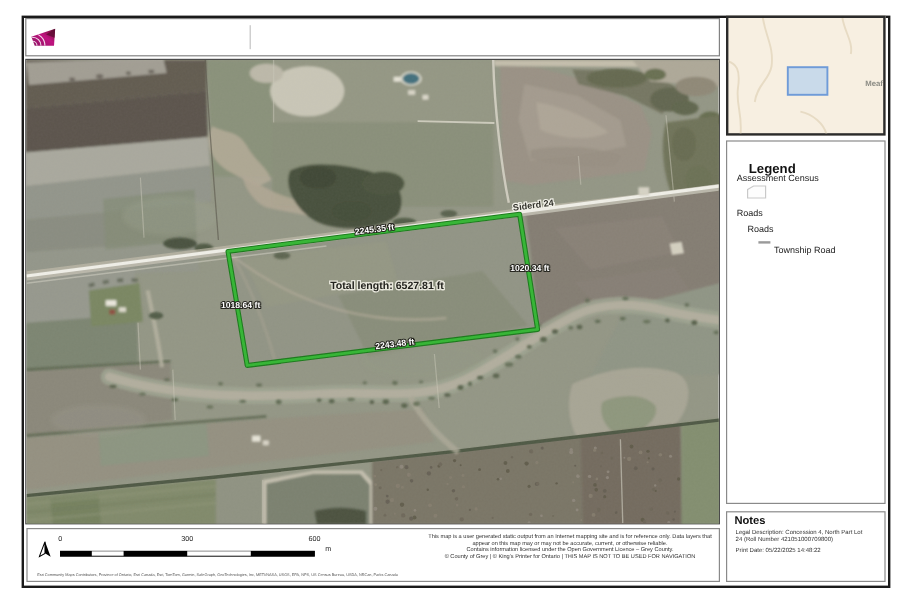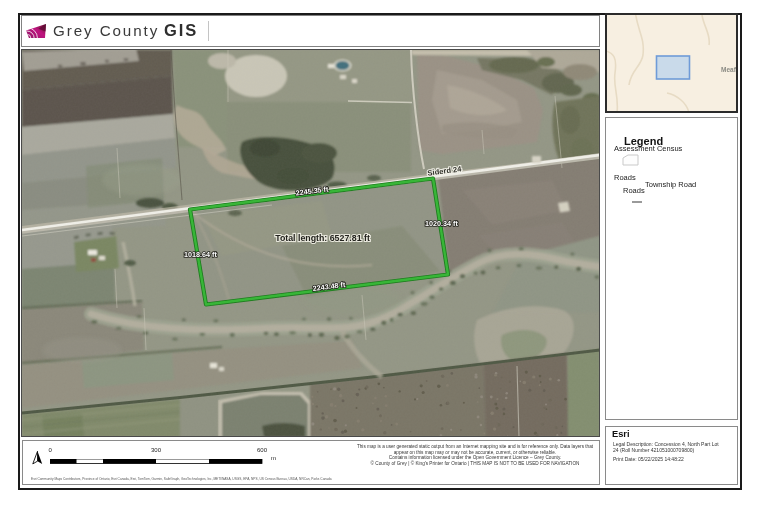--- a/index.html
+++ b/index.html
@@ -35,21 +35,20 @@
         </clipPath>
       </defs>
   <path d="M1,8 L22,1 L21,16 L4,16 Z" fill="url(#lg1)"></path>
   <g clip-path="url(#wing)" stroke="#fff" stroke-width="1" fill="none" opacity=".85">
    <circle cx="2" cy="16" r="4"></circle>
         <circle cx="2" cy="16" r="7.5"></circle>
         <circle cx="2" cy="16" r="11"></circle>
   </g>
   <path d="M14,6 L22,1 L21.6,9 Z" fill="#5e0d33" opacity=".8"></path>
  </svg>
- <div id="hdrtxt">Grey County <b>GIS</b></div>
  <div id="hdrdiv"></div>
 </div>
 
 <div id="map"><svg width="577" height="386" viewBox="0 0 577 386">
       <defs>
         <filter id="bl1" x="-20%" y="-20%" width="140%" height="140%">
           <feGaussianBlur stdDeviation="1.1"></feGaussianBlur>
         </filter>
         <filter id="bl2" x="-30%" y="-30%" width="160%" height="160%">
           <feGaussianBlur stdDeviation="2.2"></feGaussianBlur>
@@ -394,20 +393,20 @@
 
 <div id="legend">
  <div class="h1" style="position:absolute;left:6px;top:5px">Legend</div>
  <div class="leg" style="position:absolute;left:8px;top:26px">Assessment Census</div>
  <svg class="abs" style="left:16px;top:36px" width="18" height="13" viewBox="0 0 18 13">
    <path d="M1,4 L6,1 L16,1 L16,11 L1,11 Z" fill="#fdfdfd" stroke="#c9c9c9" stroke-width="1"></path>
  </svg>
  <div class="leg" style="position:absolute;left:8px;top:55px">Roads</div>
  <div class="leg" style="position:absolute;left:17px;top:68px">Roads</div>
  <div style="position:absolute;left:26px;top:83px;width:10px;height:1.5px;background:#9a9a9a"></div>
- <div class="leg" style="position:absolute;left:39px;top:62px">Township Road</div>
+ <div class="leg" style="position:absolute;left:39px;top:86px">Township Road</div>
 </div>
 
 <div id="notes">
- <div class="h2" style="position:absolute;left:6px;top:2px">Esri</div>
+ <div class="h2" style="position:absolute;left:6px;top:2px">Notes</div>
  <div class="txt" style="position:absolute;left:7px;top:15px;width:110px">Legal Description: Concession 4, North Part Lot 24 (Roll Number 421051000709800)</div>
  <div class="txt" style="position:absolute;left:7px;top:30px">Print Date: 05/22/2025 14:48:22</div>
 </div>
 
 </body></html>

